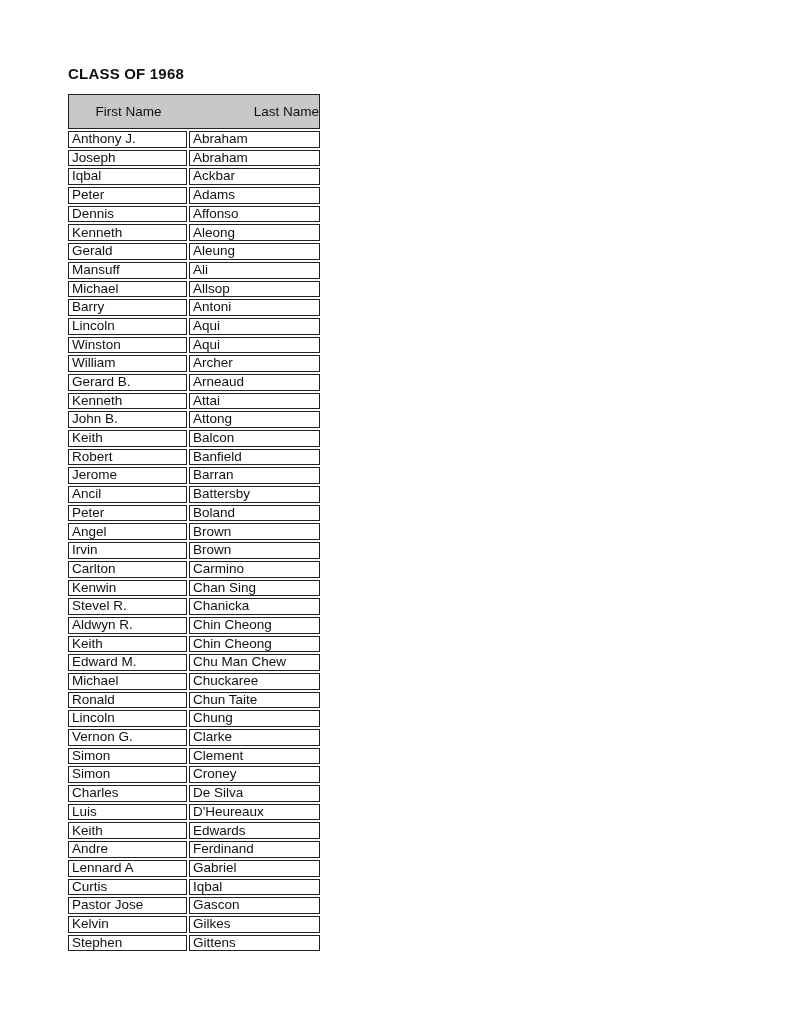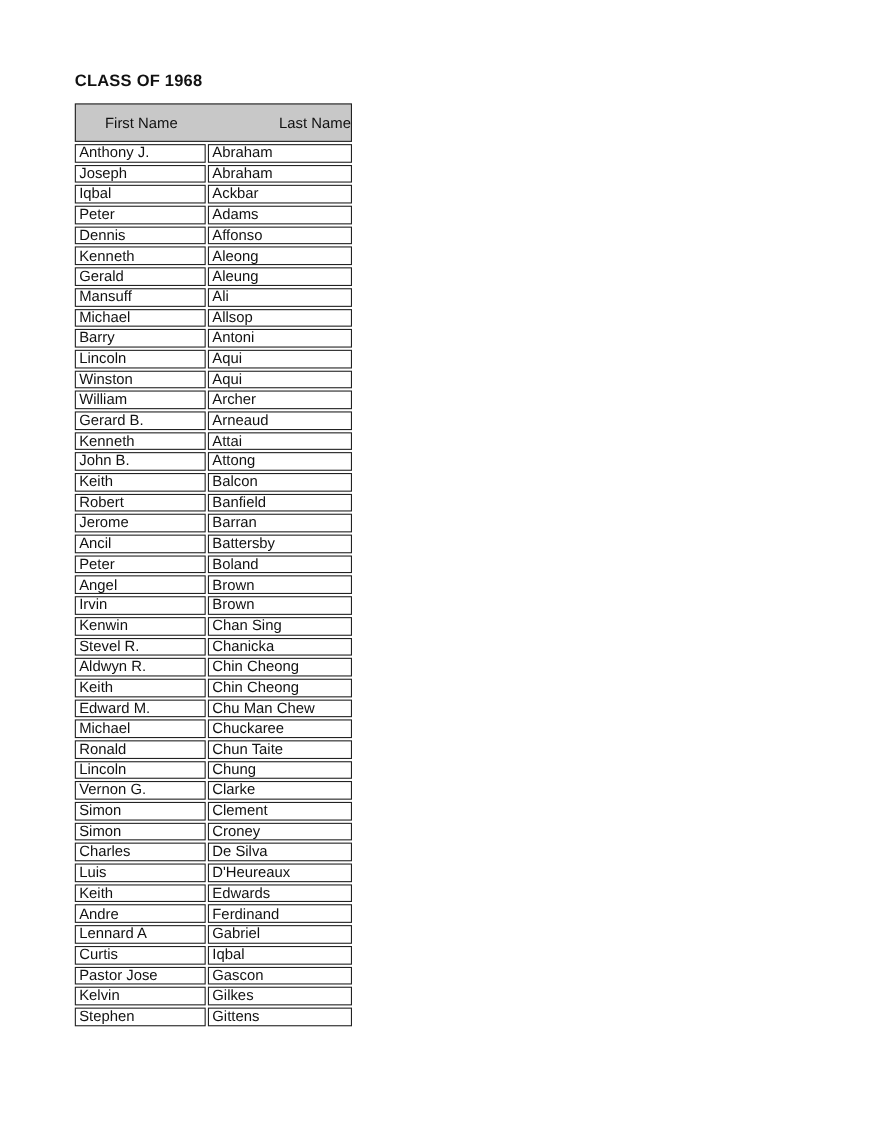--- a/index.html
+++ b/index.html
@@ -197,20 +197,24 @@
           <td class="cell">Angel</td>
           <td class="cell">Brown</td>
         </tr>
 
         <tr>
           <td class="cell">Irvin</td>
           <td class="cell">Brown</td>
         </tr>
 
 
+        <tr>
+          <td class="cell">Carlton</td>
+          <td class="cell">Carmino</td>
+        </tr>
 
 
         <tr>
           <td class="cell">Kenwin</td>
           <td class="cell">Chan Sing</td>
         </tr>
 
         <tr>
           <td class="cell">Stevel R.</td>
           <td class="cell">Chanicka</td>

